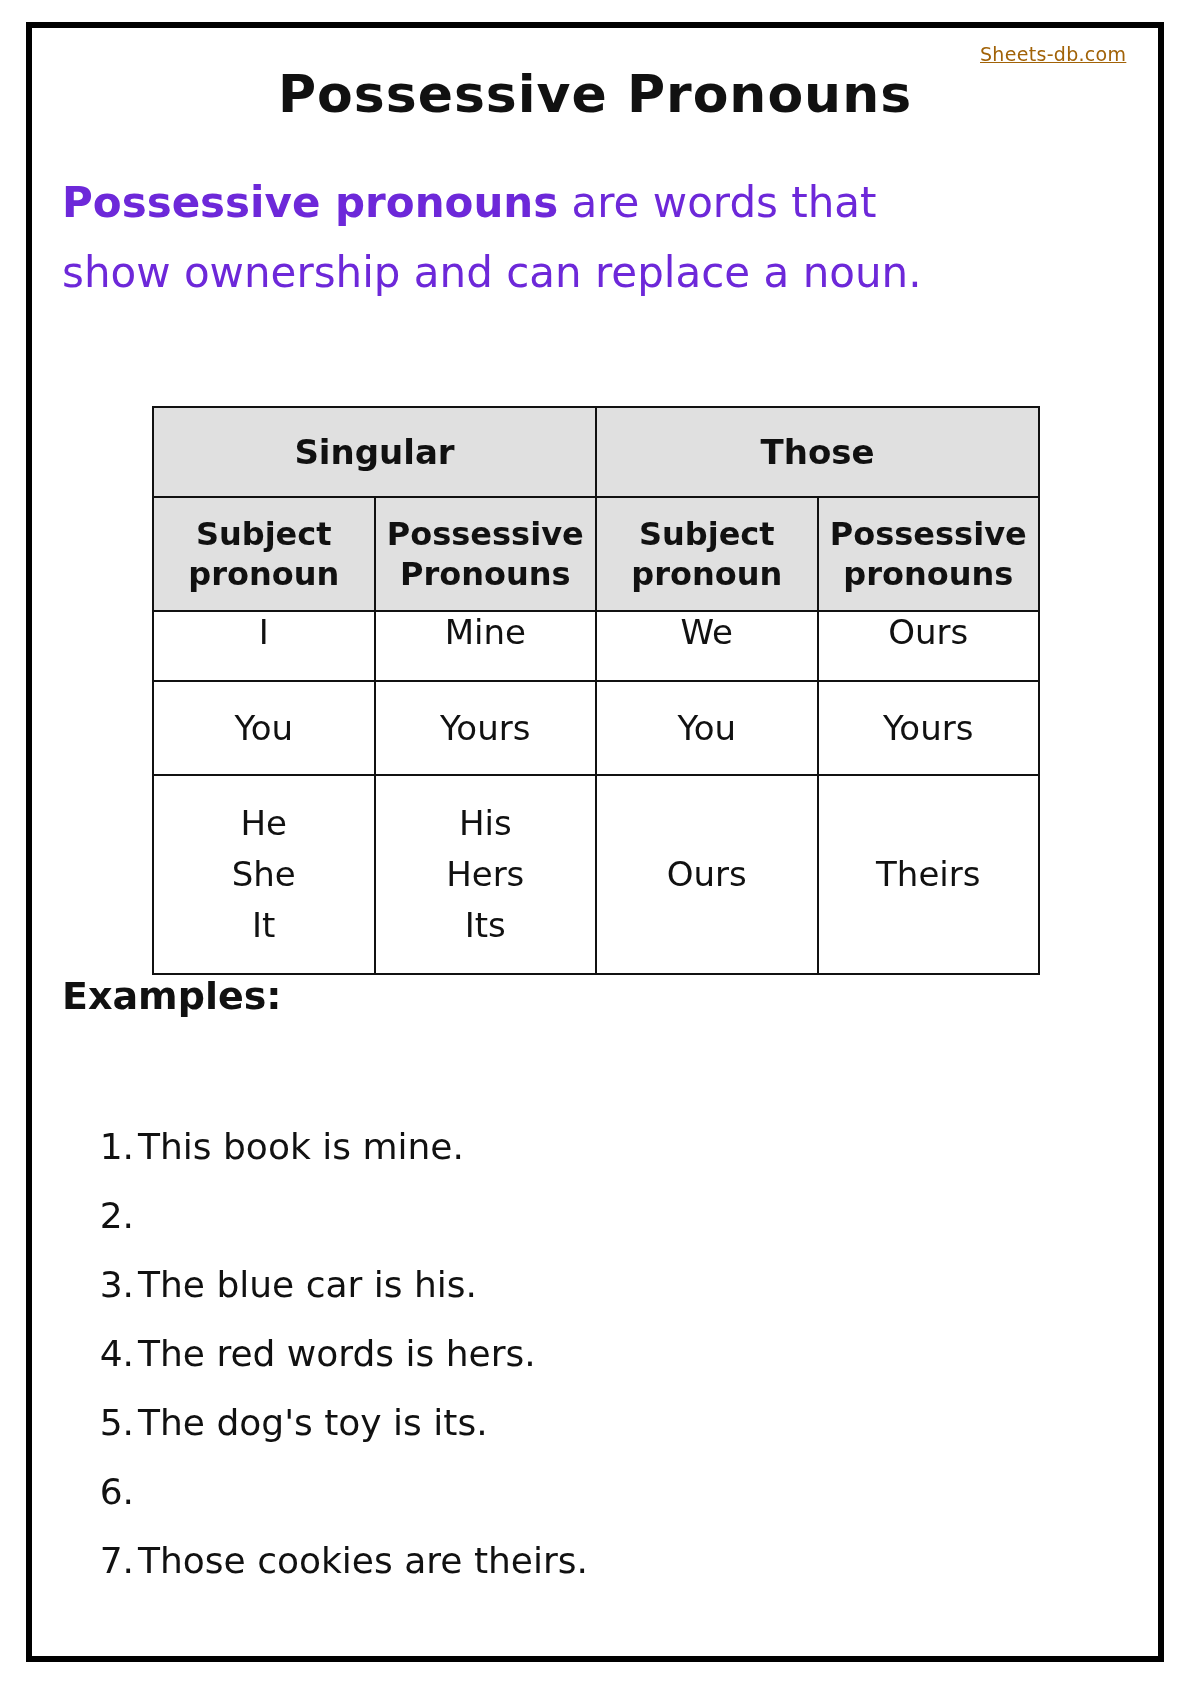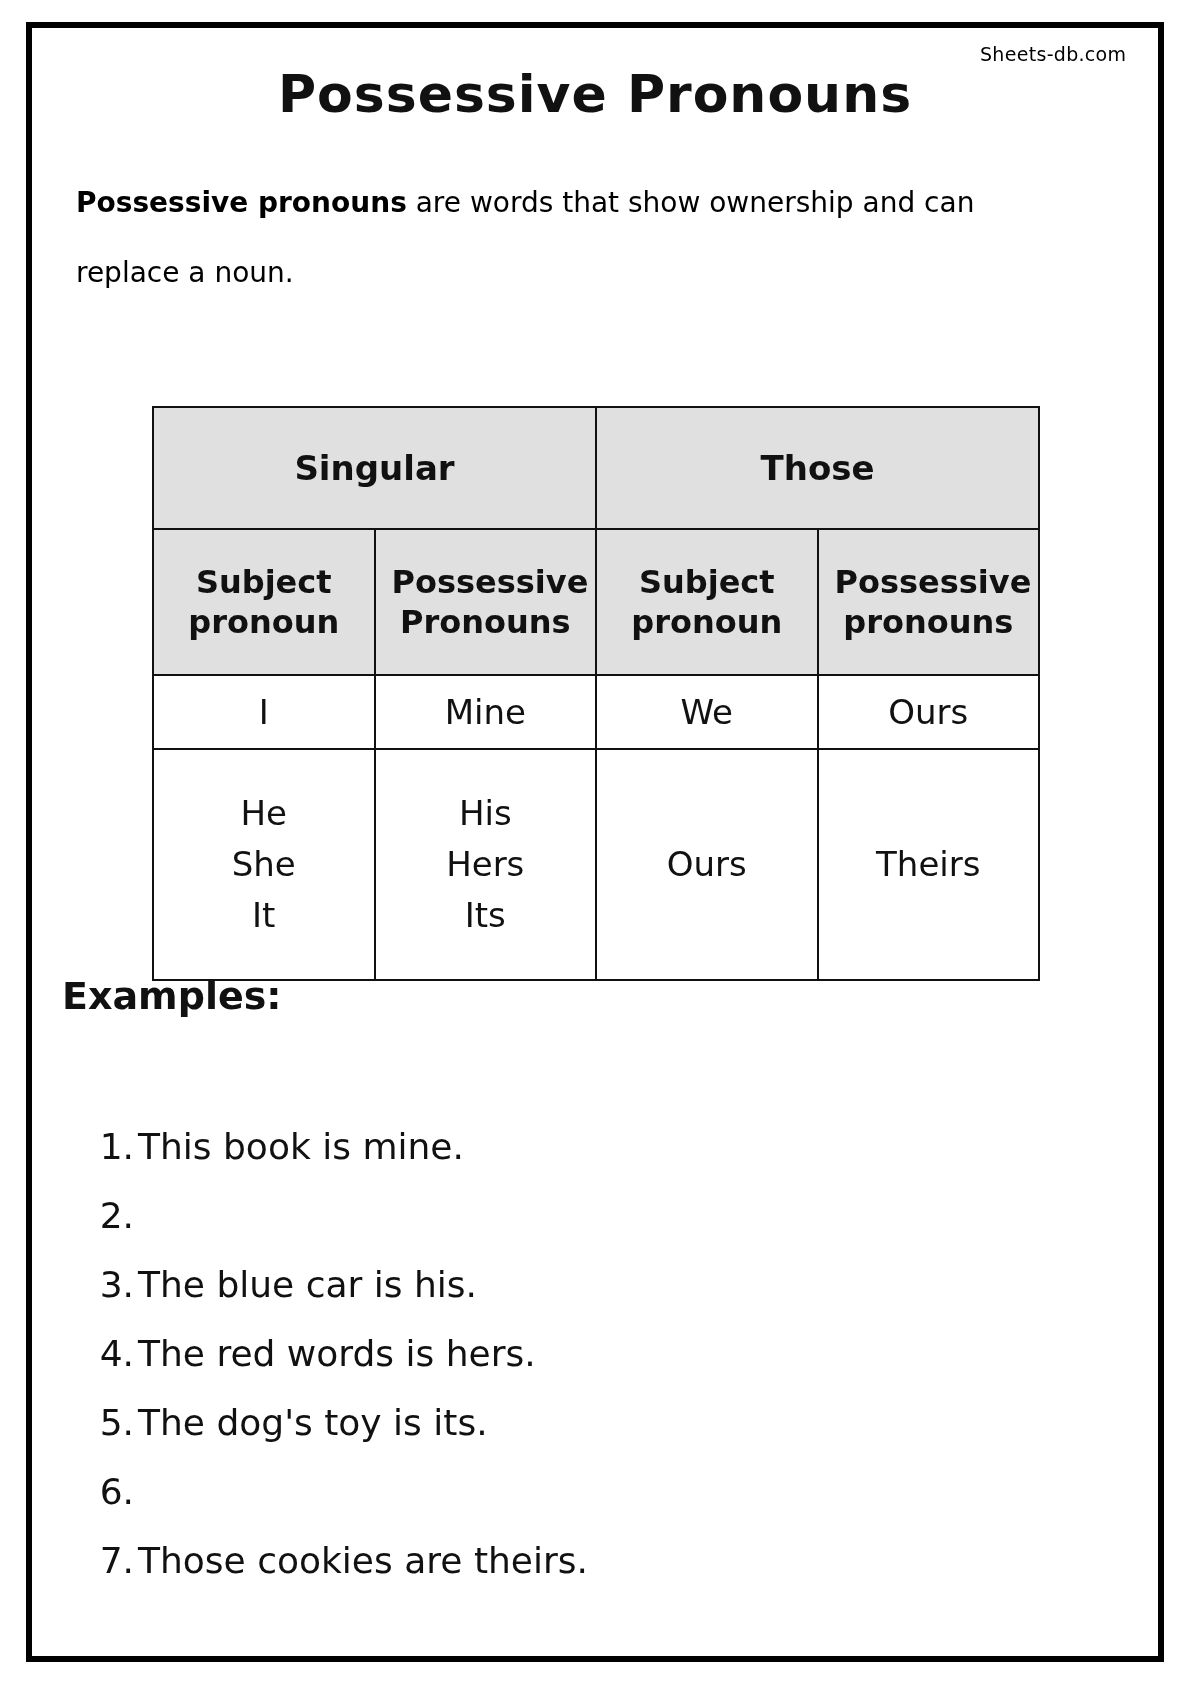--- a/index.html
+++ b/index.html
@@ -24,61 +24,62 @@
       border: 6px solid #000000;
       background: #ffffff;
     }
     .watermark {
       position: absolute;
       left: 980px;
       top: 40px;
       width: 170px;
       font-size: 19px;
       line-height: 28px;
-      color: #000000;
+      color: #a16207;
       letter-spacing: 0.3px;
+      text-decoration: underline;
     }
     .title {
       position: absolute;
       left: 0;
       top: 62px;
       width: 1190px;
       text-align: center;
       font-size: 52px;
       font-weight: bold;
       line-height: 64px;
       color: #111111;
       letter-spacing: 1px;
     }
     .intro {
       position: absolute;
-      left: 76px;
+      left: 62px;
       top: 168px;
       width: 900px;
-      font-size: 28px;
+      font-size: 42px;
       line-height: 70px;
-      color: #000000;
+      color: #6d28d9;
     }
     .intro b {
       font-weight: bold;
     }
     table.pronouns {
       position: absolute;
       left: 152px;
       top: 406px;
       width: 886px;
       border-collapse: collapse;
       table-layout: fixed;
     }
     table.pronouns col { width: 221.5px; }
     table.pronouns th,
     table.pronouns td {
       border: 2.5px solid #111111;
       text-align: center;
-      padding: 16px;
+      padding: 0;
       color: #111111;
     }
     table.pronouns th {
       background: #e0e0e0;
       font-weight: bold;
     }
     .group-head th {
       height: 88px;
       font-size: 34px;
       line-height: 40px;
@@ -191,20 +192,34 @@
     <td>
           <span class="cell-line">Mine</span>
         </td>
     <td>
           <span class="cell-line">We</span>
         </td>
     <td>
           <span class="cell-line">Ours</span>
         </td>
   </tr>
+  <tr class="row-2">
+    <td>
+          <span class="cell-line">You</span>
+        </td>
+    <td>
+          <span class="cell-line">Yours</span>
+        </td>
+    <td>
+          <span class="cell-line">You</span>
+        </td>
+    <td>
+          <span class="cell-line">Yours</span>
+        </td>
+  </tr>
   <tr class="row-3">
     <td>
       <span class="cell-line">He</span>
       <span class="cell-line">She</span>
       <span class="cell-line">It</span>
     </td>
     <td>
       <span class="cell-line">His</span>
       <span class="cell-line">Hers</span>
       <span class="cell-line">Its</span>

